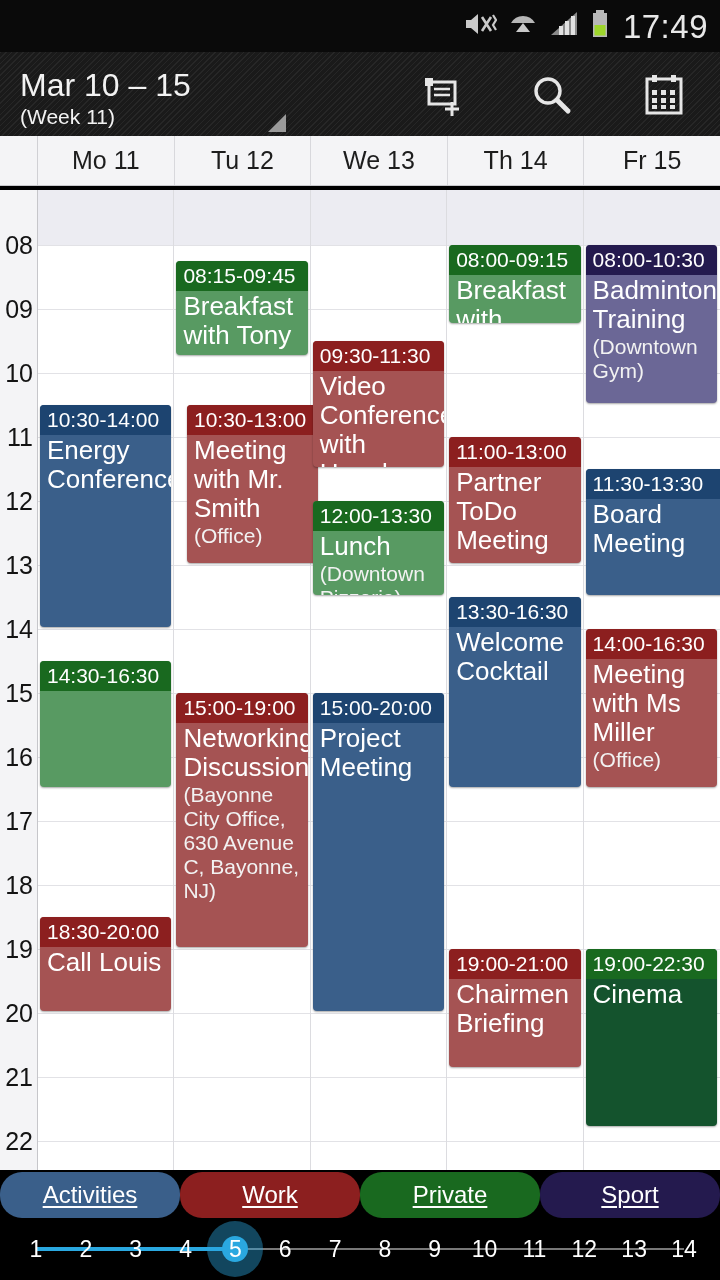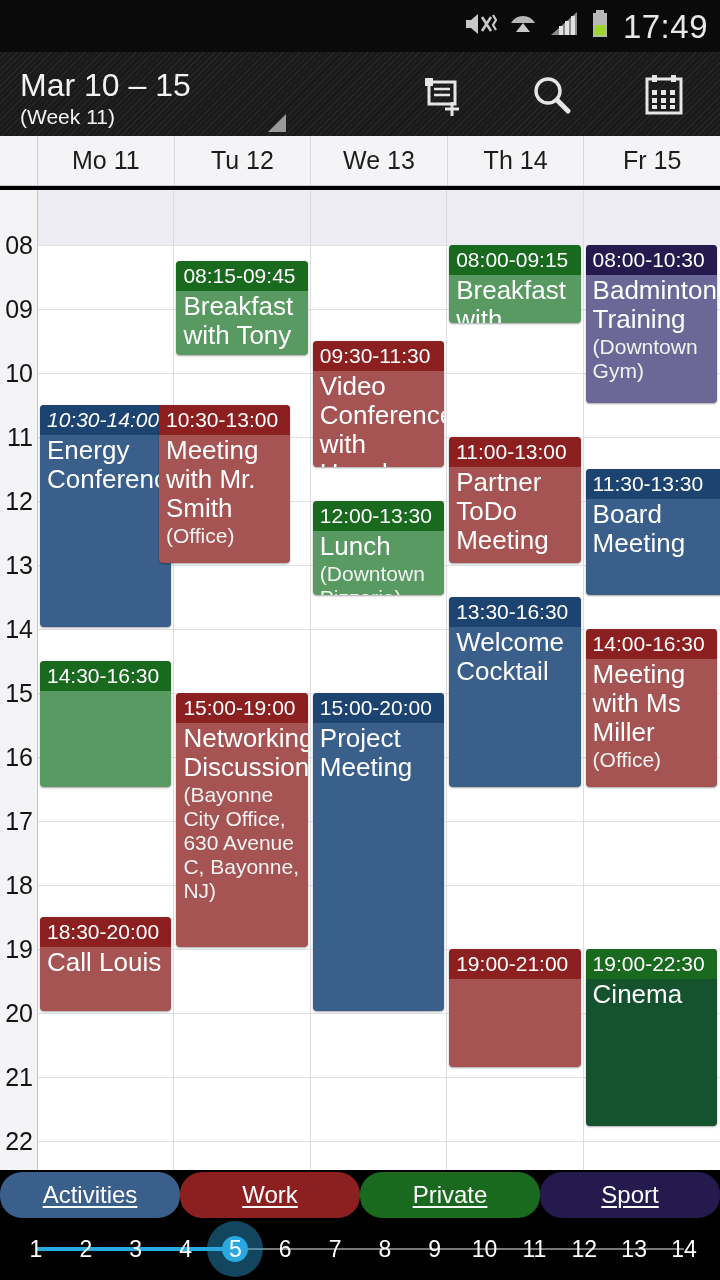--- a/index.html
+++ b/index.html
@@ -295,41 +295,41 @@
     <div class="hour-line" style="top: 823px;"></div>
     <div class="hour-line" style="top: 887px;"></div>
     <div class="hour-line" style="top: 951px;"></div>
     <div id="day-columns">
       <div class="day-col" style="left: 0px; width: 136.4px;"></div>
       <div class="day-col" style="left: 136.4px; width: 136.4px;"></div>
       <div class="day-col" style="left: 272.8px; width: 136.4px;"></div>
       <div class="day-col" style="left: 409.2px; width: 136.4px;"></div>
       <div class="day-col last" style="left: 545.6px; width: 136.4px;"></div>
       <div class="event" style="left: 2px; width: 131.4px; top: 215px; height: 222px; background: rgb(58, 95, 138);">
-        <div class="ev-time" style="background: rgb(29, 68, 112); font-style: italic;">10:30-14:00</div>
+        <div class="ev-time" style="background: rgb(29, 68, 112);">10:30-14:00</div>
         <div class="ev-body">
           <div class="ev-title">Energy Conference</div>
         </div>
       </div>
       <div class="event" style="left: 2px; width: 131.4px; top: 471px; height: 126px; background: rgb(88, 154, 98);">
         <div class="ev-time" style="background: rgb(25, 105, 31);">14:30-16:30</div>
       </div>
       <div class="event" style="left: 2px; width: 131.4px; top: 727px; height: 94px; background: rgb(165, 83, 83);">
         <div class="ev-time" style="background: rgb(140, 31, 31);">18:30-20:00</div>
         <div class="ev-body">
           <div class="ev-title">Call Louis</div>
         </div>
       </div>
       <div class="event" style="left: 138.4px; width: 131.4px; top: 71px; height: 94px; background: rgb(88, 154, 98);">
         <div class="ev-time" style="background: rgb(25, 105, 31);">08:15-09:45</div>
         <div class="ev-body">
           <div class="ev-title">Breakfast with Tony</div>
         </div>
       </div>
-      <div class="event" style="left: 121px; width: 131.4px; top: 215px; height: 158px; background: rgb(165, 83, 83);">
+      <div class="event" style="left: 149px; width: 131.4px; top: 215px; height: 158px; background: rgb(165, 83, 83);">
         <div class="ev-time" style="background: rgb(140, 31, 31);">10:30-13:00</div>
         <div class="ev-body">
           <div class="ev-title">Meeting with Mr. Smith</div>
           <div class="ev-loc">(Office)</div>
         </div>
       </div>
       <div class="event" style="left: 138.4px; width: 131.4px; top: 503px; height: 254px; background: rgb(165, 83, 83);">
         <div class="ev-time" style="background: rgb(140, 31, 31);">15:00-19:00</div>
         <div class="ev-body">
           <div class="ev-title">Networking Discussion</div>
@@ -368,20 +368,23 @@
         </div>
       </div>
       <div class="event" style="left: 411.2px; width: 131.4px; top: 407px; height: 190px; background: rgb(58, 95, 138);">
         <div class="ev-time" style="background: rgb(29, 68, 112);">13:30-16:30</div>
         <div class="ev-body">
           <div class="ev-title">Welcome Cocktail</div>
         </div>
       </div>
       <div class="event" style="left: 411.2px; width: 131.4px; top: 759px; height: 118px; background: rgb(165, 83, 83);">
         <div class="ev-time" style="background: rgb(140, 31, 31);">19:00-21:00</div>
+        <div class="ev-body">
+          <div class="ev-title">Chairmen Briefing</div>
+        </div>
       </div>
       <div class="event" style="left: 547.6px; width: 131.4px; top: 55px; height: 158px; background: rgb(107, 103, 150);">
         <div class="ev-time" style="background: rgb(36, 26, 78);">08:00-10:30</div>
         <div class="ev-body">
           <div class="ev-title">Badminton Training</div>
           <div class="ev-loc">(Downtown Gym)</div>
         </div>
       </div>
       <div class="event" style="left: 547.6px; width: 151px; top: 279px; height: 126px; background: rgb(58, 95, 138);">
         <div class="ev-time" style="background: rgb(29, 68, 112);">11:30-13:30</div>

